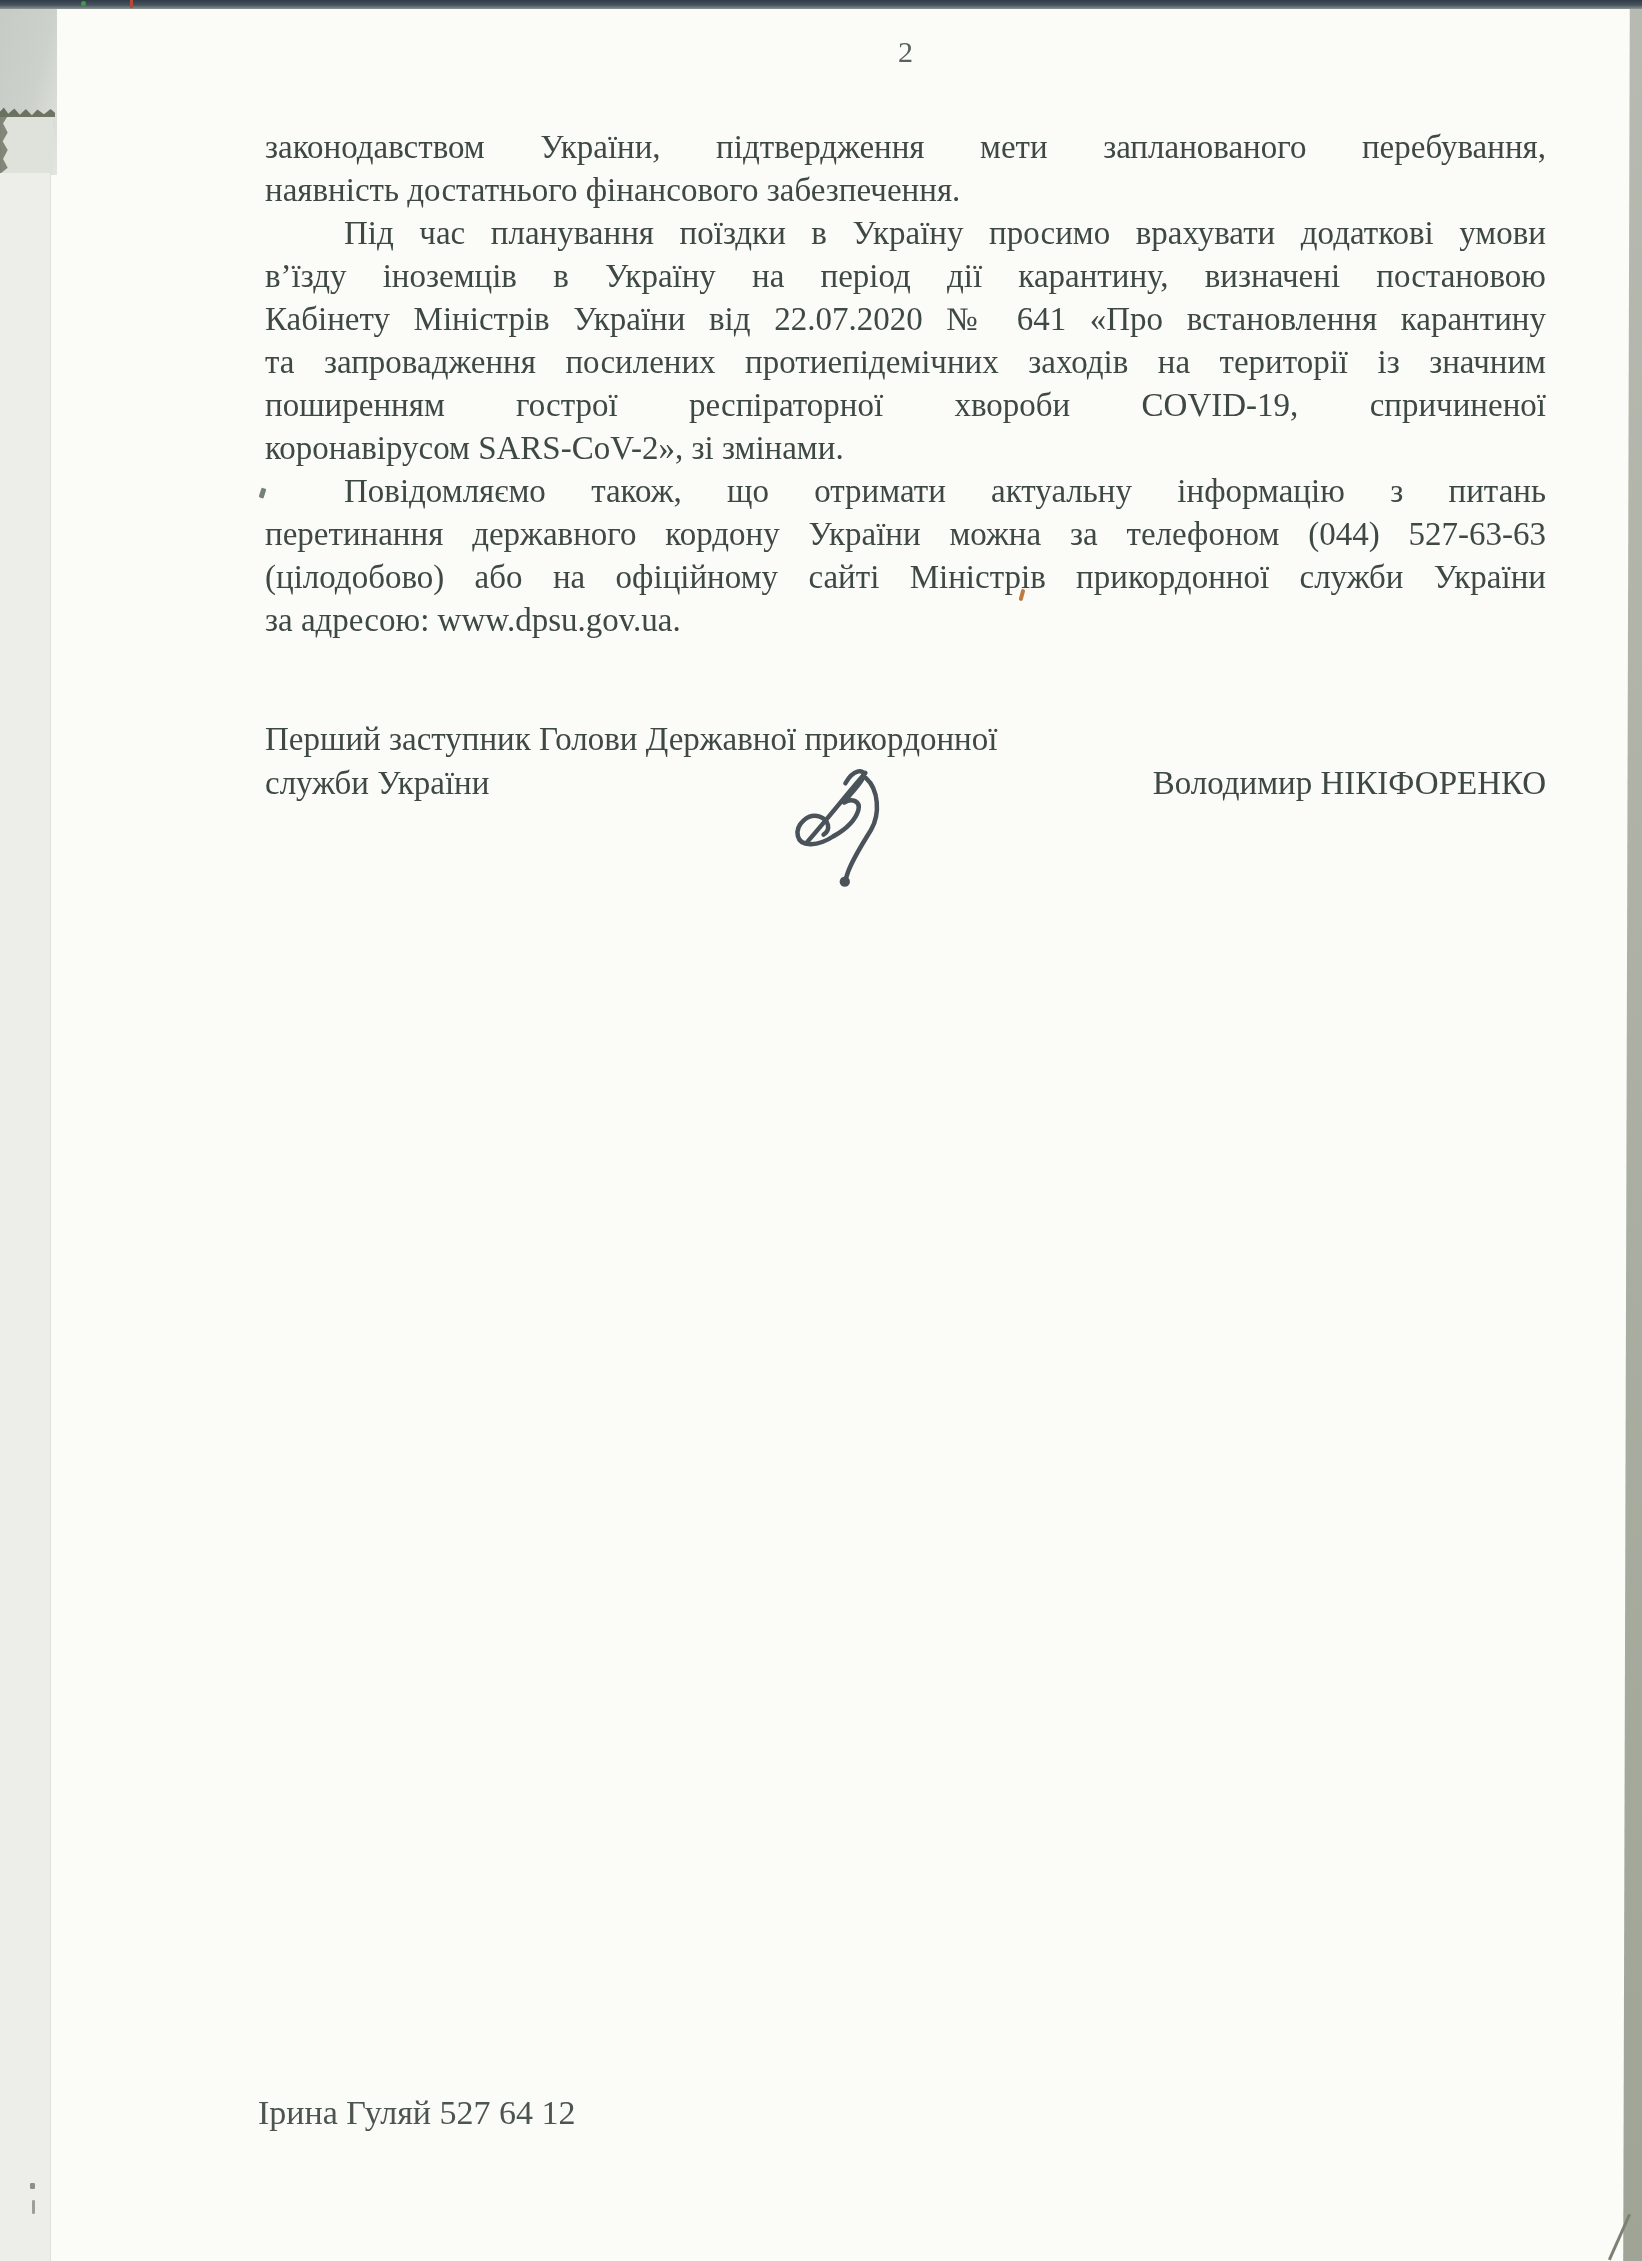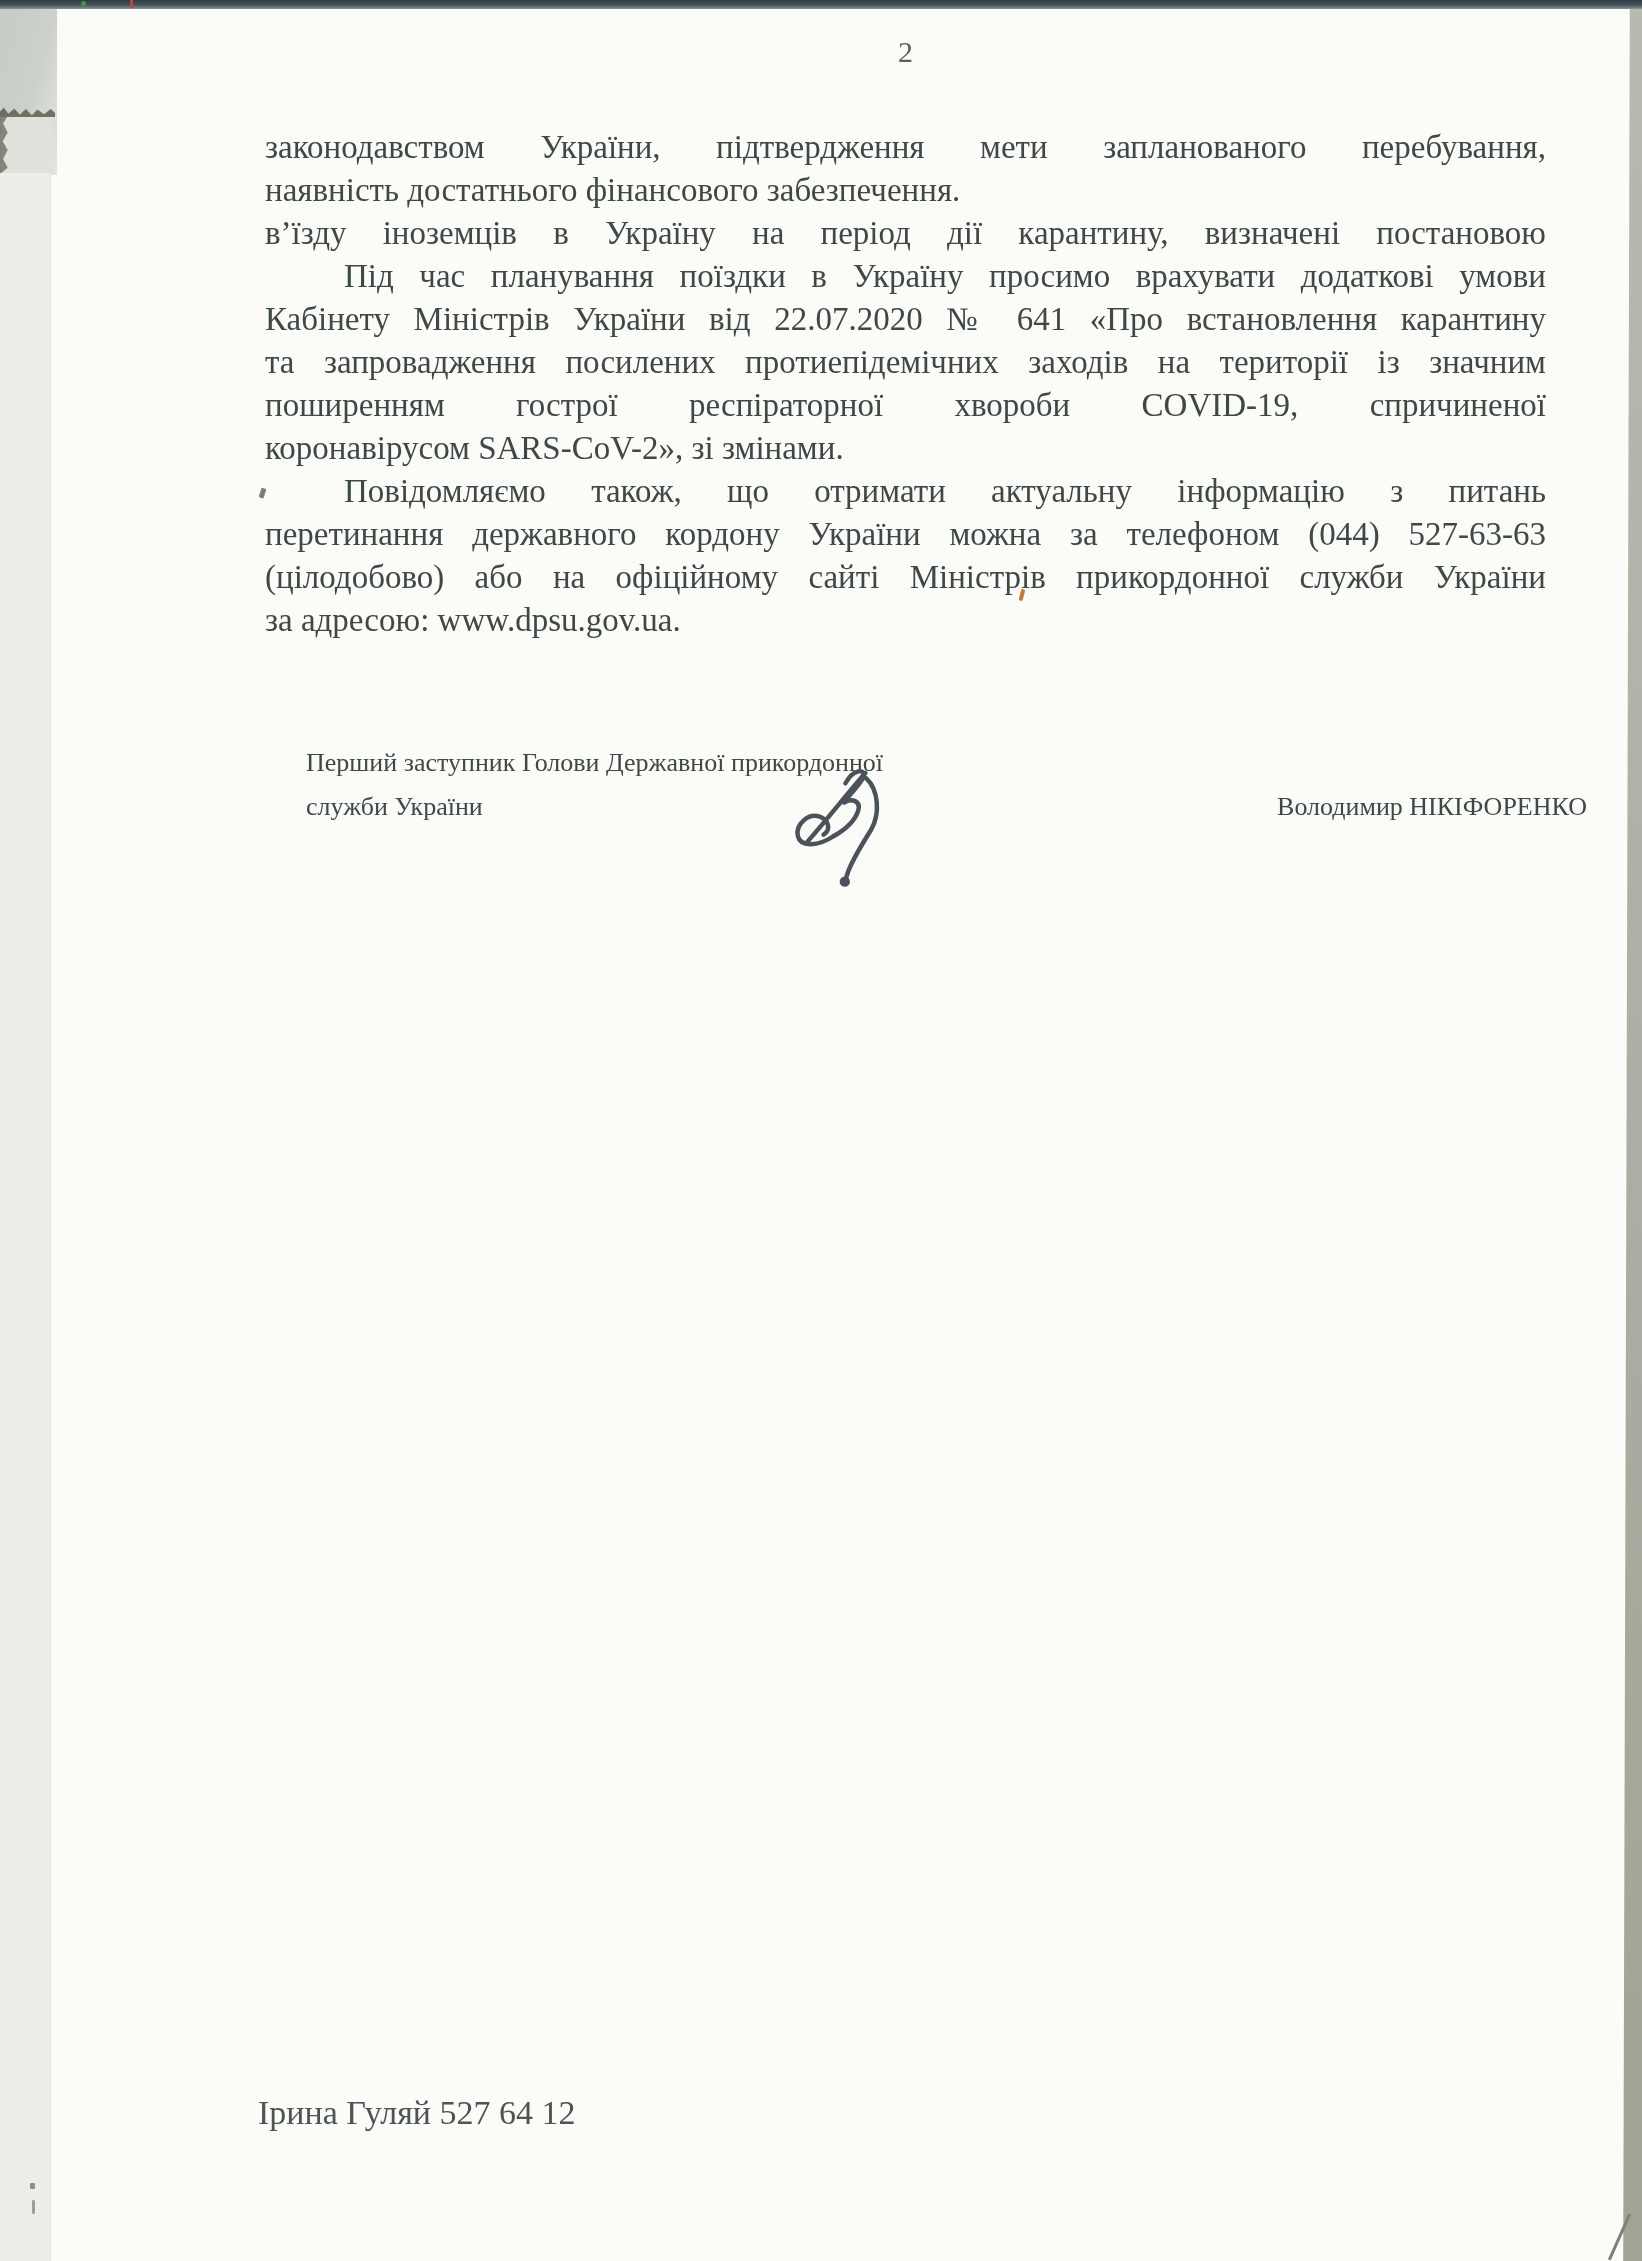--- a/index.html
+++ b/index.html
@@ -34,21 +34,21 @@
   .speck.s5{left:81px;top:1.3px;width:5.2px;height:5.2px;background:var(--speck_green,#3f9a4a);border-radius:50%;}
   .speck.s6{left:130px;top:0;width:3.2px;height:7.7px;background:var(--speck_red,#b34a3e);}
   
   .page-number{position:absolute;left:265px;top:35px;width:1281px;text-align:center;
     font-size:30px;color:var(--page_number_ink,#59625c);}
   .body-lines{position:absolute;left:265px;top:126px;width:1281px;
     font-size:33px;line-height:43px;}
   .line{min-height:43px;}
   .line.just{text-align:justify;text-align-last:justify;}
   .line.ind{text-indent:79px;}
-  .signoff{position:absolute;left:265px;top:741px;width:1281px;font-size:26px;line-height:44px;margin-left:41px;}
+  .signoff{position:absolute;left:265px;top:717px;width:1281px;font-size:33px;line-height:44px;}
   .signoff-row{display:flex;justify-content:space-between;gap:32px;}
   .signature{position:absolute;left:781px;top:764px;width:116px;height:126px;}
   .footer{position:absolute;left:258px;top:2094px;font-size:34px;color:var(--footer_ink,#4c5550);}
 </style>
 </head>
 <body>
 
 <div class="canvas">
 
   <div class="corner-gray"></div>
@@ -64,22 +64,22 @@
   <div class="speck s3"></div>
   <div class="speck s4"></div>
   <div class="speck s5"></div>
   <div class="speck s6"></div>
 
   <div class="page-number">2</div>
 
   <div class="body-lines">
       <div class="line just">законодавством України, підтвердження мети запланованого перебування,</div>
       <div class="line">наявність достатнього фінансового забезпечення.</div>
+      <div class="line just ind">Під час планування поїздки в Україну просимо врахувати додаткові умови</div>
       <div class="line just">в’їзду іноземців в Україну на період дії карантину, визначені постановою</div>
-      <div class="line just ind">Під час планування поїздки в Україну просимо врахувати додаткові умови</div>
       <div class="line just">Кабінету Міністрів України від 22.07.2020 № 641 «Про встановлення карантину</div>
       <div class="line just">та запровадження посилених протиепідемічних заходів на території із значним</div>
       <div class="line just">поширенням гострої респіраторної хвороби COVID-19, спричиненої</div>
       <div class="line">коронавірусом SARS-CoV-2», зі змінами.</div>
       <div class="line just ind">Повідомляємо також, що отримати актуальну інформацію з питань</div>
       <div class="line just">перетинання державного кордону України можна за телефоном (044) 527-63-63</div>
       <div class="line just">(цілодобово) або на офіційному сайті Міністрів прикордонної служби України</div>
       <div class="line">за адресою: www.dpsu.gov.ua.</div>
     </div>
 

